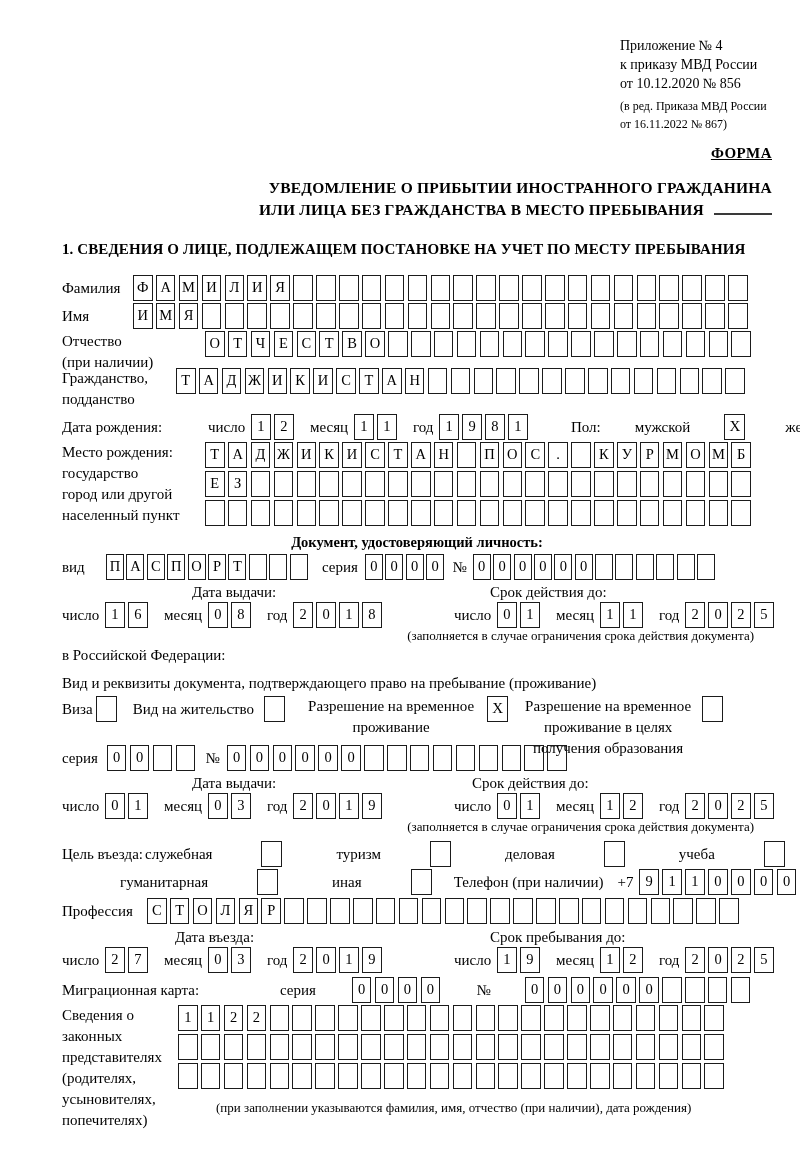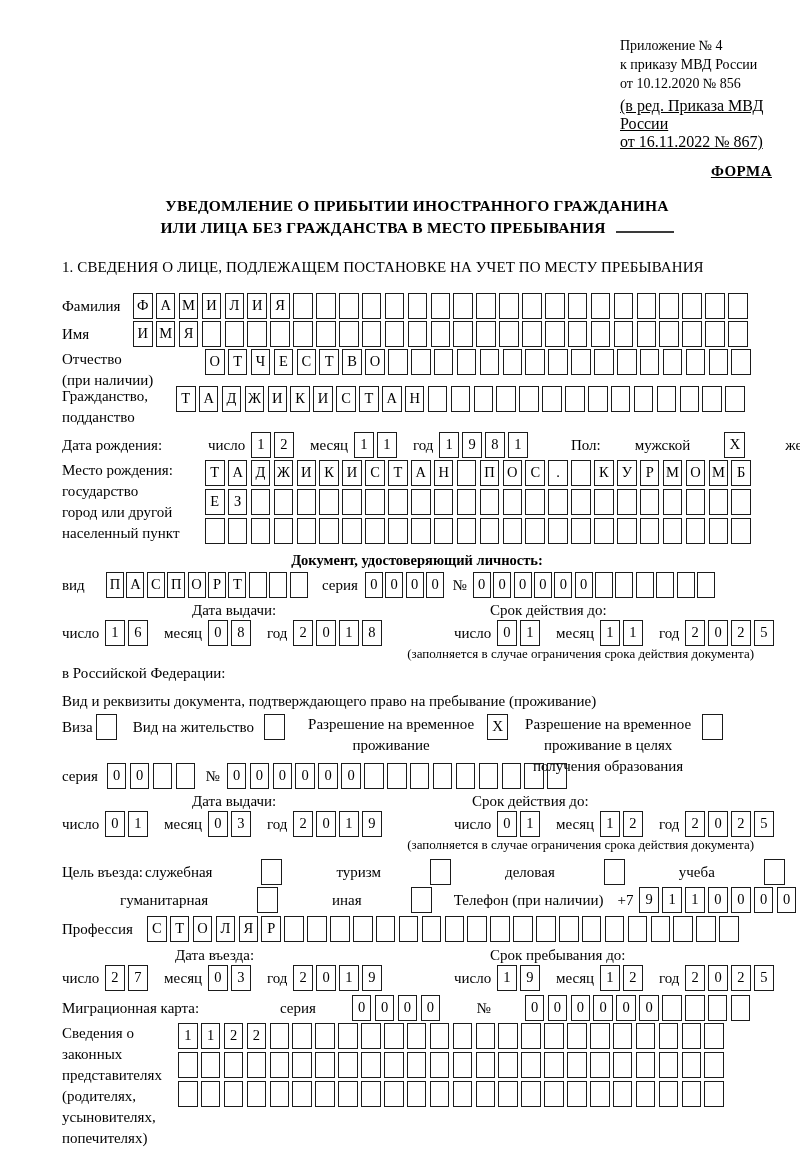--- a/index.html
+++ b/index.html
@@ -2,28 +2,28 @@
 <html><head>
 <meta charset="utf-8">
 <style>
   html,body{margin:0;padding:0;background:#fff;}
   body{width:800px;height:1163px;color:#000;
        font-family:"Liberation Serif","DejaVu Serif",serif;font-size:15px;overflow:hidden;}
   .page{box-sizing:border-box;width:800px;height:1163px;padding:36px 28px 10px 62px;position:relative;}
 
   
   .appendix{margin-left:558px;font-size:14px;line-height:19px;}
-  .appendix .rev{font-size:16px;line-height:18px;text-decoration:underline;}
+  .appendix .rev{font-size:12px;line-height:18px;}
   .appendix .rev.first{margin-top:4px;}
   .forma{text-align:right;font-weight:bold;font-size:15px;margin-top:12px;letter-spacing:.5px;text-decoration:underline;}
 
   
-  .title{text-align:center;font-weight:bold;font-size:15.5px;line-height:22px;margin-top:15px;letter-spacing:.2px;}
+  .title{text-align:right;font-weight:bold;font-size:15.5px;line-height:22px;margin-top:15px;letter-spacing:.2px;}
   .blank-line{display:inline-block;width:58px;border-bottom:2px solid #3a3a3a;margin-left:10px;height:14px;}
-  .sec1{font-weight:normal;font-size:15px;margin-top:20px;letter-spacing:.1px;}
+  .sec1{font-weight:bold;font-size:15px;margin-top:20px;letter-spacing:.1px;}
 
   
   .row{display:flex;align-items:flex-start;white-space:nowrap;}
   .lab{flex:0 0 auto;line-height:26px;}
   .labcol{flex:0 0 auto;line-height:21px;}
   .labcol div{line-height:21px;}
   .w71{width:71px;} .w143{width:143px;} .w114{width:114px;} .w85{width:85px;} .w116{width:116px;} .w118{width:118px;}
 
   
   .cell{box-sizing:border-box;display:inline-block;width:19.5px;height:26px;border:1.6px solid #1b1b1b;
@@ -336,16 +336,17 @@
       <div>(родителях,</div>
       <div>усыновителях,</div>
       <div>попечителях)</div>
     </div>
     <div>
       <div class="cellstack">
         <div class="cells"><span class="cell">1</span><span class="cell">1</span><span class="cell">2</span><span class="cell">2</span><span class="cell"></span><span class="cell"></span><span class="cell"></span><span class="cell"></span><span class="cell"></span><span class="cell"></span><span class="cell"></span><span class="cell"></span><span class="cell"></span><span class="cell"></span><span class="cell"></span><span class="cell"></span><span class="cell"></span><span class="cell"></span><span class="cell"></span><span class="cell"></span><span class="cell"></span><span class="cell"></span><span class="cell"></span><span class="cell"></span></div>
         <div class="cells"><span class="cell"></span><span class="cell"></span><span class="cell"></span><span class="cell"></span><span class="cell"></span><span class="cell"></span><span class="cell"></span><span class="cell"></span><span class="cell"></span><span class="cell"></span><span class="cell"></span><span class="cell"></span><span class="cell"></span><span class="cell"></span><span class="cell"></span><span class="cell"></span><span class="cell"></span><span class="cell"></span><span class="cell"></span><span class="cell"></span><span class="cell"></span><span class="cell"></span><span class="cell"></span><span class="cell"></span></div>
         <div class="cells"><span class="cell"></span><span class="cell"></span><span class="cell"></span><span class="cell"></span><span class="cell"></span><span class="cell"></span><span class="cell"></span><span class="cell"></span><span class="cell"></span><span class="cell"></span><span class="cell"></span><span class="cell"></span><span class="cell"></span><span class="cell"></span><span class="cell"></span><span class="cell"></span><span class="cell"></span><span class="cell"></span><span class="cell"></span><span class="cell"></span><span class="cell"></span><span class="cell"></span><span class="cell"></span><span class="cell"></span></div>
       </div>
+      <div class="caption" style="margin-top:10px;margin-left:38px">(при заполнении указываются фамилия, имя, отчество (при наличии), дата рождения)</div>
     </div>
   </div>
 
 </div>
 
 </body></html>

